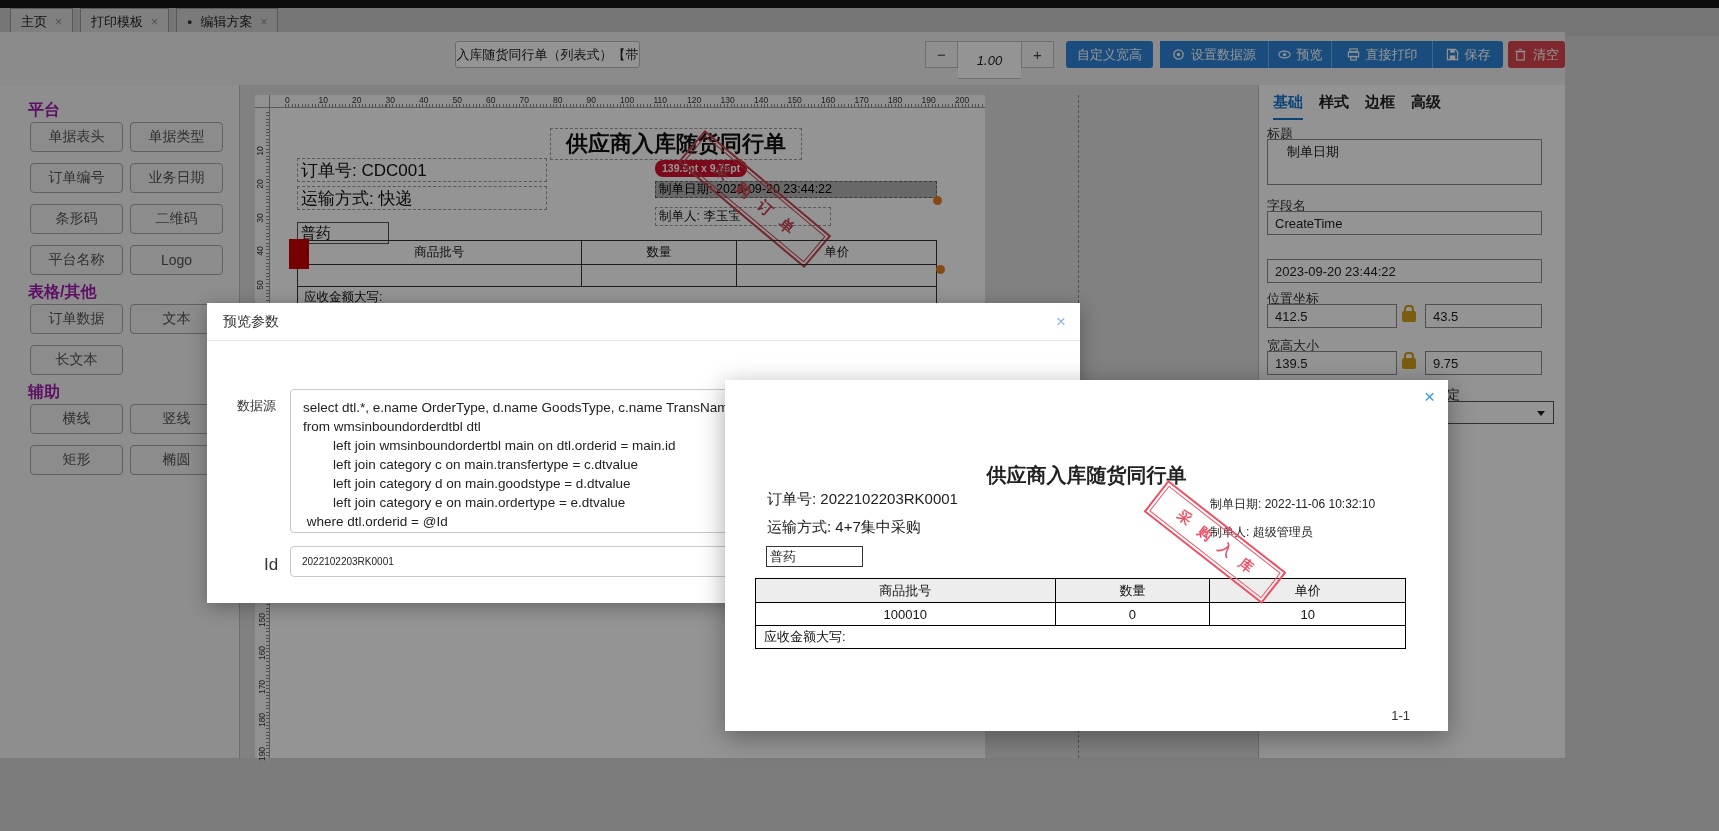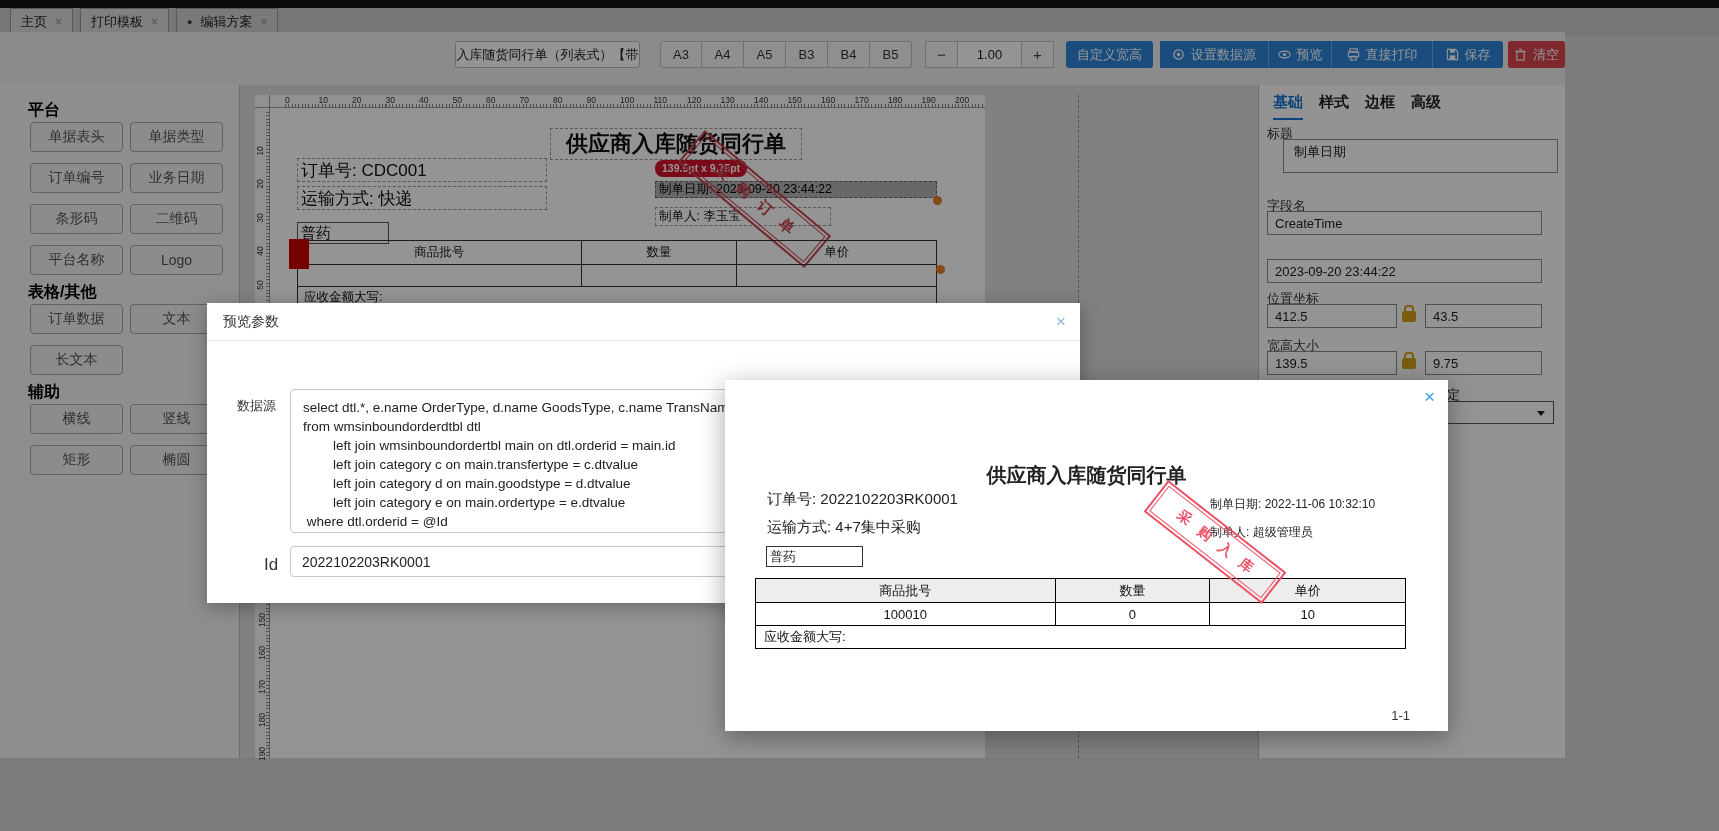--- a/index.html
+++ b/index.html
@@ -18,30 +18,30 @@
 
   
   .toolbar { position:absolute; left:0; top:32px; width:1565px; height:53px; background:#efefef; }
   .tb-select { position:absolute; left:455px; top:9px; width:185px; height:27px; background:#fff; border:1px solid #bbb; border-radius:3px; font-size:13px; color:#222; display:flex; align-items:center; justify-content:center; }
   .paper-group { position:absolute; left:660px; top:9px; height:27px; display:flex; }
   .paper-btn { width:42px; height:27px; background:#f7f7f7; border:1px solid #c2c2c2; border-left:none; font-size:13px; color:#333; display:flex; align-items:center; justify-content:center; }
   .paper-btn:first-child { border-left:1px solid #c2c2c2; border-radius:3px 0 0 3px; }
   .paper-btn:last-child { border-radius:0 3px 3px 0; }
   .zoom-group { position:absolute; left:925px; top:9px; height:27px; display:flex; }
   .zoom-btn { width:33px; height:27px; background:#f7f7f7; border:1px solid #c2c2c2; font-size:15px; color:#444; display:flex; align-items:center; justify-content:center; }
-  .zoom-val { width:63px; height:27px; background:#fff; border-top:1px solid #c2c2c2; border-bottom:1px solid #c2c2c2; font-size:13px; color:#222; text-align:center; border-left:none; border-right:none; }
+  .zoom-val { width:63px; height:38px; background:#fff; border-top:1px solid #c2c2c2; border-bottom:1px solid #c2c2c2; font-size:13px; color:#222; text-align:center; border-left:none; border-right:none;font-style:italic; }
   .tb-btn { position:absolute; top:9px; height:27px; border:none; color:#fff; font-size:13px; display:flex; align-items:center; justify-content:center; gap:6px; border-radius:3px; }
   .blue { background:#2e86d8; }
   .blue.grp { border-radius:0; border-right:1px solid #6fb0e8; }
   .red-btn { background:#d9464e; }
   .ticon { width:13px; height:13px; display:inline-block; }
 
   
   .sidebar { position:absolute; left:0; top:85px; width:240px; height:673px; background:#f4f4f4; border-right:1px solid #bdbdbd; }
-  .side-title { position:absolute; left:28px; font-size:16px; font-weight:bold; color:#000000; }
+  .side-title { position:absolute; left:28px; font-size:16px; font-weight:bold; color:#a21caf; }
   .side-btn { position:absolute; width:93px; height:30px; border:1px solid #a8a8a8; border-radius:4px; background:#f1f1f1; color:#555; font-size:14px; display:flex; align-items:center; justify-content:center; }
 
   
   .canvas-area { position:absolute; left:240px; top:85px; width:1018px; height:673px; background:#dedede; }
   .ruler-corner { position:absolute; left:15px; top:10px; width:15px; height:13px; background:#fafafa; border-right:1px solid #999; border-bottom:1px solid #999; }
   .ruler-h { position:absolute; left:30px; top:10px; width:715px; height:13px; background:#fafafa; border-bottom:1px solid #999;
     background-image:repeating-linear-gradient(to right, #888 0 1px, transparent 1px 3.35px); background-size:100% 4px; background-position:15px 9px; background-repeat:no-repeat; }
   .ruler-v { position:absolute; left:15px; top:23px; width:15px; height:650px; background:#fafafa; border-right:1px solid #999;
     background-image:repeating-linear-gradient(to bottom, #888 0 1px, transparent 1px 3.35px); background-size:4px 100%; background-position:11px 4px; background-repeat:no-repeat; }
   .rnum { position:absolute; top:0; font-size:8.5px; color:#333; }
@@ -66,37 +66,37 @@
   .ctable .r2 td { height:22px; }
   .ctable .foot td { text-align:left; padding-left:6px; height:22px; }
   .handle { position:absolute; width:9px; height:9px; border-radius:50%; background:#e67e22; }
 
   
   .panel { position:absolute; left:1258px; top:85px; width:307px; height:673px; background:#fdfdfd; border-left:1px solid #bdbdbd; }
   .ptabs { position:absolute; left:14px; top:8px; display:flex; gap:16px; font-size:15px; font-weight:bold; color:#222; }
   .ptab.active { color:#1576d2; padding-bottom:6px; border-bottom:2px solid #1576d2; }
   .plabel { position:absolute; left:8px; font-size:13px; color:#333; }
   .pinput { position:absolute; left:8px; width:275px; height:24px; border:1px solid #8a8a8a; background:#fff; font-size:13px; color:#222; padding:0 7px; font-family:"Liberation Sans", sans-serif; }
-  .ptext { position:absolute; left:24px; width:275px; height:34px; border:1px solid #8a8a8a; background:#fff; font-size:13px; color:#222; padding:3px 10px; resize:none; font-family:"Liberation Sans", sans-serif; }
+  .ptext { position:absolute; left:8px; width:275px; height:46px; border:1px solid #8a8a8a; background:#fff; font-size:13px; color:#222; padding:3px 19px; resize:none; font-family:"Liberation Sans", sans-serif; }
   .pnum1 { width:130px; }
   .pnum2 { left:166px; width:117px; }
   .lock { position:absolute; left:143px; width:14px; height:11px; background:#d4a017; border-radius:2px; }
   .lock::before { content:''; position:absolute; top:-6px; left:2px; width:6px; height:7px; border:2px solid #d4a017; border-bottom:none; border-radius:4px 4px 0 0; }
   .psel { position:absolute; left:8px; top:316px; width:287px; height:23px; background:#fff; border:1px solid #555; }
   .psel .tri { position:absolute; right:8px; top:9px; width:0; height:0; border-left:4px solid transparent; border-right:4px solid transparent; border-top:5px solid #222; }
 
   
   .backdrop { position:absolute; inset:0; background:rgba(0,0,0,0.42); z-index:50; }
   .modal1 { position:absolute; left:207px; top:303px; width:873px; height:300px; background:#fff; z-index:60; box-shadow:0 4px 18px rgba(0,0,0,0.3); }
   .m1-head { height:38px; border-bottom:1px solid #e4e4e4; display:flex; align-items:center; padding:0 16px; font-size:14px; color:#333; }
   .m1-close { position:absolute; right:14px; top:9px; color:#8cb4dc; font-size:17px; }
   .m1-dslabel { position:absolute; left:30px; top:56px; font-size:13px; color:#333; }
   .sqlbox { position:absolute; left:83px; top:48px; width:763px; height:144px; border:1px solid #c8c8c8; border-radius:4px; padding:8px 12px; font-size:13.5px; line-height:19px; color:#222; white-space:pre-wrap; font-family:"Liberation Sans", sans-serif; }
   .m1-idlabel { position:absolute; left:57px; top:214px; font-size:17px; color:#333; }
-  .m1-idinput { position:absolute; left:83px; top:205px; width:763px; height:31px; border:1px solid #c8c8c8; border-radius:4px; padding:0 11px; font-size:14px; color:#222; font-family:"Liberation Sans", sans-serif; }
+  .m1-idinput { position:absolute; left:83px; top:205px; width:763px; height:31px; border:1px solid #c8c8c8; border-radius:4px; padding:0 11px; font-size:10px; color:#222; font-family:"Liberation Sans", sans-serif; }
 
   .modal2 { position:absolute; left:725px; top:380px; width:723px; height:351px; background:#fff; z-index:70; box-shadow:0 6px 24px rgba(0,0,0,0.35); }
   .m2-close { position:absolute; right:13px; top:6px; color:#3a9ae8; font-size:19px; }
   .m2-btns { position:absolute; left:12px; top:43px; display:flex; gap:10px; }
   .m2-btn { height:29px; border:none; border-radius:4px; color:#fff; font-size:13.5px; padding:0 14px; }
   .m2-blue { background:#1377d2; }
   .m2-red { background:#dd3b45; }
   .pv-title { position:absolute; left:12px; top:82px; width:699px; text-align:center; font-size:20px; font-weight:bold; color:#222; }
   .pv-line { position:absolute; font-size:15px; color:#222; }
   .pv-meta { position:absolute; left:485px; font-size:12px; color:#222; }
@@ -126,28 +126,20 @@
     </div>
     <div class="tab active">
       <span class="dot">●</span>
       <span>编辑方案</span>
       <span class="x">×</span>
     </div>
   </div>
 
   <div class="toolbar">
     <div class="tb-select">入库随货同行单（列表式）【带</div>
-    <div class="paper-group">
-      <button class="paper-btn">A3</button>
-      <button class="paper-btn">A4</button>
-      <button class="paper-btn">A5</button>
-      <button class="paper-btn">B3</button>
-      <button class="paper-btn">B4</button>
-      <button class="paper-btn">B5</button>
-    </div>
     <div class="zoom-group">
       <button class="zoom-btn">−</button>
       <input class="zoom-val" value="1.00" style="">
       <button class="zoom-btn">+</button>
     </div>
     <button class="tb-btn blue" style="left:1066px; width:87px;">
         <span>自定义宽高</span>
       </button>
     <button class="tb-btn blue grp" style="left:1160px; width:109px;">
       <svg class="ticon" viewBox="0 0 14 14">

